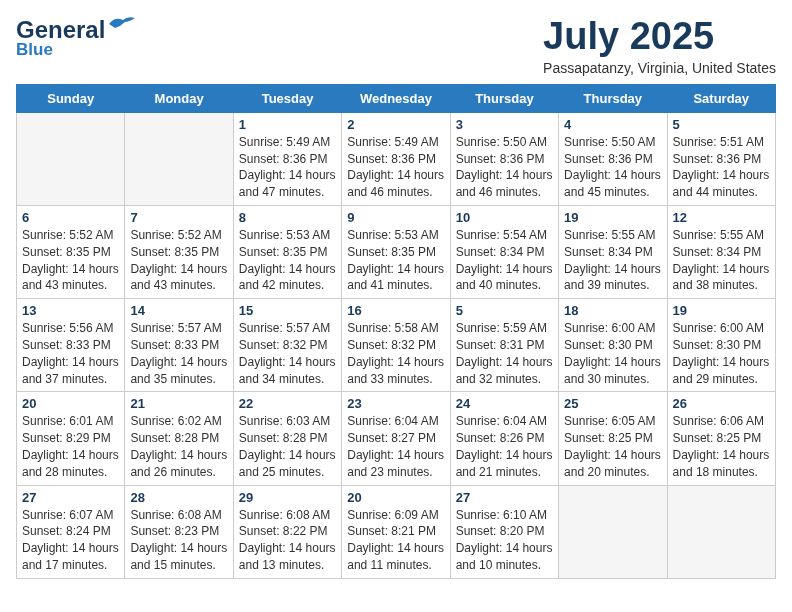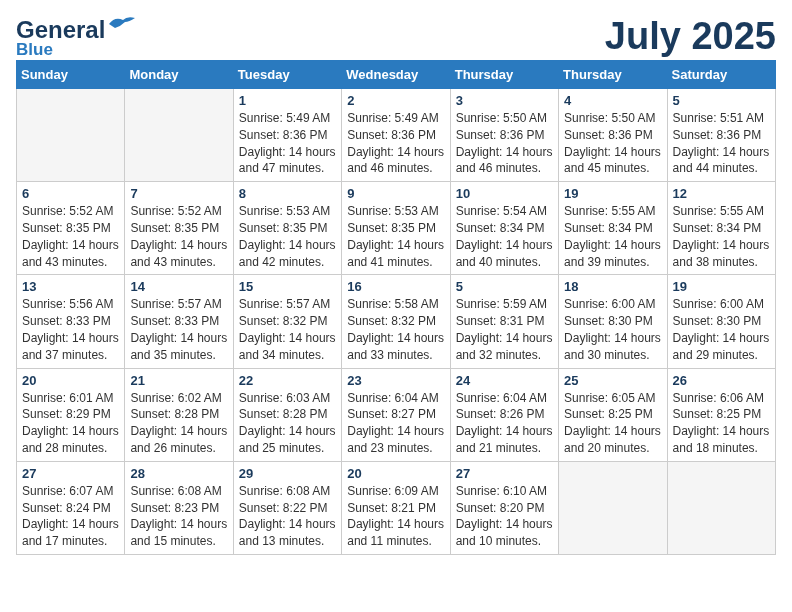--- a/index.html
+++ b/index.html
@@ -7,20 +7,21 @@
       font-family: Arial, sans-serif;
       background: #fff;
       width: 792px;
       min-height: 612px;
       padding: 16px;
     }
     .header {
       display: flex;
       justify-content: space-between;
       align-items: flex-start;
+      margin-bottom: 8px;
     }
     .title-area {
       text-align: left;
     }
     .month-title {
       font-size: 38px;
       font-weight: bold;
       color: #1a3a5c;
       line-height: 1.1;
     }
@@ -33,21 +34,21 @@
       width: 100%;
       border-collapse: collapse;
       border: 1px solid #ccc;
     }
     .calendar th {
       background-color: #2a7abf;
       color: #fff;
       font-size: 13px;
       font-weight: bold;
       padding: 6px 4px;
-      text-align: left;
+      text-align: center;
       border: 1px solid #2a7abf;
     }
     .calendar td {
       border: 1px solid #ccc;
       vertical-align: top;
       padding: 4px 5px;
       font-size: 10.5px;
       color: #222;
       width: calc(100% / 7);
       height: 85px;
@@ -82,20 +83,21 @@
         <span style="font-size:24px;font-weight:bold;color:#1a3a5c;">General</span>
         <svg width="30" height="22" viewBox="0 0 30 22" style="margin-left:2px;margin-top:-10px;">
           <path d="M2,10 Q8,2 16,6 Q20,2 28,4 Q22,8 18,8 Q14,12 8,14 Z" fill="#2a7abf"></path>
         </svg>
       </div>
       <span style="font-size:17px;font-weight:bold;color:#2a7abf;display:block;margin-top:-4px;">Blue</span>
     </div>
   </div>
   <div class="title-area">
     <div class="month-title">July 2025</div>
+    <div class="location">Passapatanzy, Virginia, United States</div>
   </div>
 </div>
 
 <table class="calendar">
   <thead>
     <tr id="weekday-header">
     <th>Sunday</th>
         <th>Monday</th>
         <th>Tuesday</th>
         <th>Wednesday</th>

